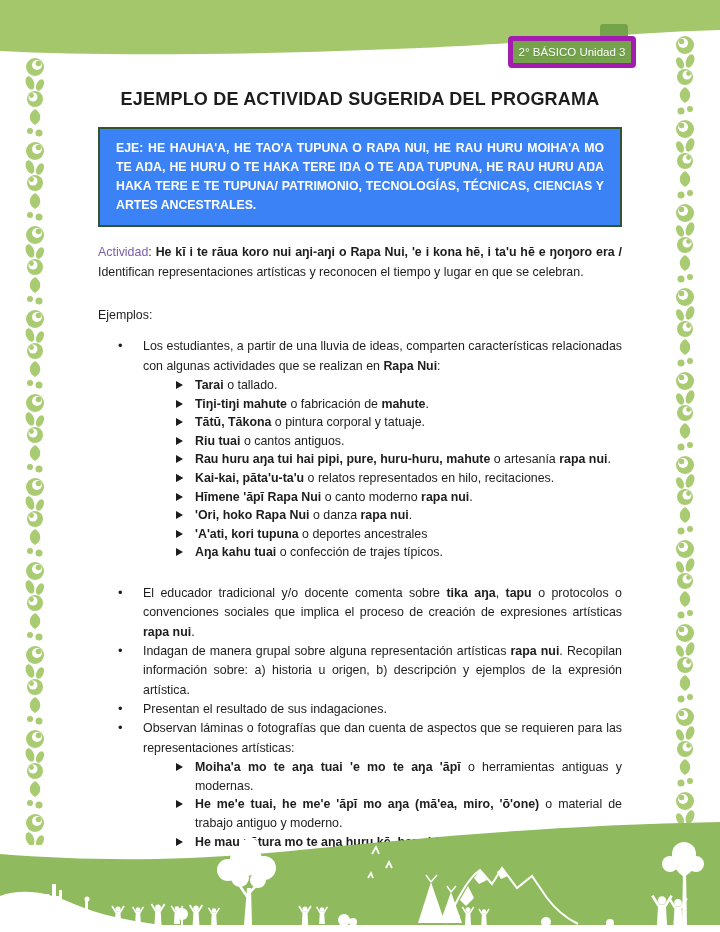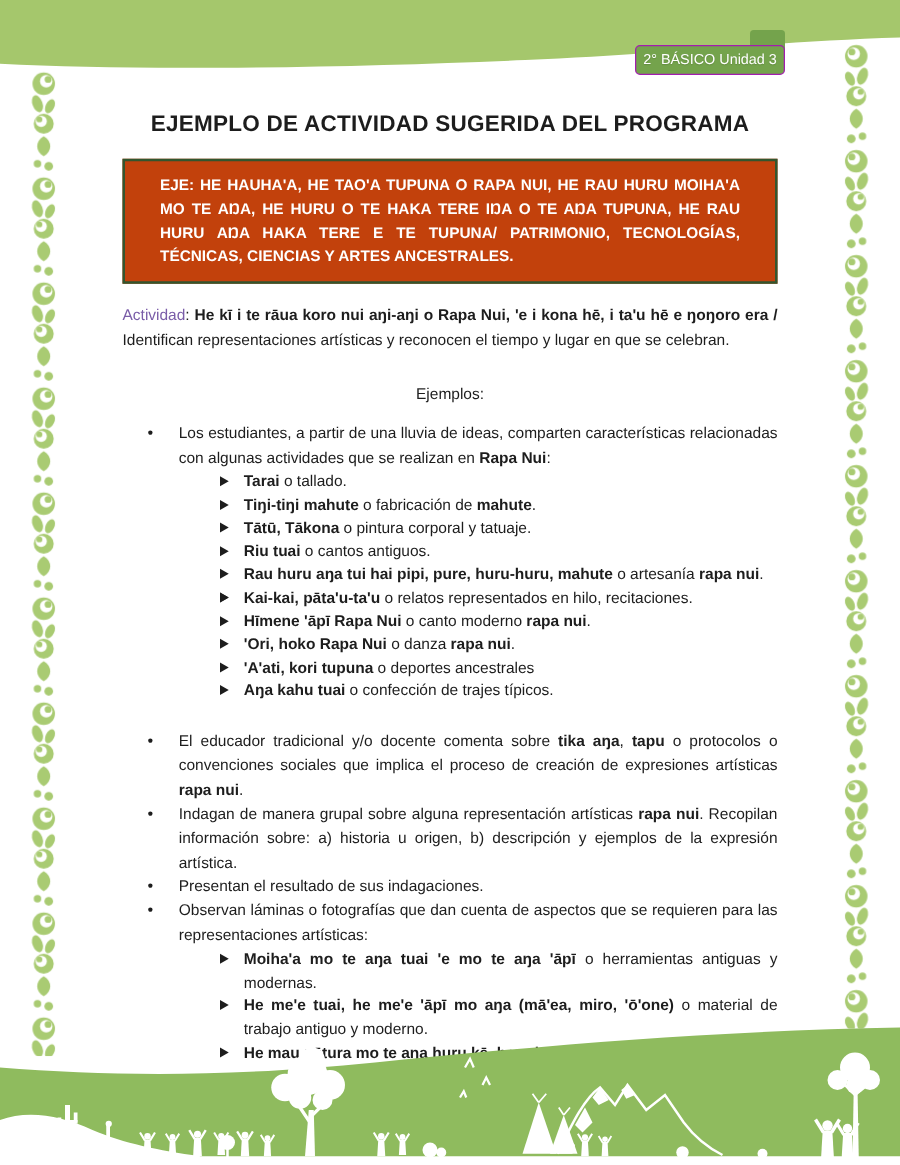--- a/index.html
+++ b/index.html
@@ -3,40 +3,40 @@
 <meta charset="utf-8">
 <style>
   html,body{margin:0;padding:0;}
   body{font-family:"Liberation Sans", sans-serif; background:#e8e8e8;}
   .page{position:relative;width:720px;height:932px;margin:0 auto;background:#ffffff;overflow:hidden;color:#1d1d1d;}
 
   
   .top-band{position:absolute;top:0;left:0;width:720px;height:60px;}
   
   .badge-tab{position:absolute;top:24px;left:600px;width:28px;height:18px;background:#74a34c;border-radius:3px;}
-  .badge{position:absolute;top:36px;left:508px;width:118px;height:22px;background:#74a34c;border:1px solid #a21caf;
+  .badge{position:absolute;top:36px;left:508px;width:118px;height:22px;background:#74a34c;border:5px solid #a21caf;
          border-radius:4px;color:#fff;font-size:11.5px;display:flex;align-items:center;justify-content:center;
          text-shadow:0 1px 1px rgba(0,0,0,.15);}
 
   
   .orn{position:absolute;}
   .orn.left{left:22px;top:55px;}
   .orn.right{left:672px;top:33px;}
 
   
   .bottom-band{position:absolute;left:0;top:820px;width:720px;height:112px;}
 
   
   .content{position:absolute;left:98px;top:85px;width:524px;font-size:12.4px;line-height:1.56;}
   .doc-title{text-align:center;font-weight:bold;font-size:18px;margin:0 0 14px 0;letter-spacing:.2px;}
-  .eje-box{background:#c2410c;border:2px solid #33552e;color:#ffffff;font-weight:bold;font-size:12.3px;
-           line-height:1.55;padding:10px 28px;text-align:justify;margin:0 0 16px 0;}
+  .eje-box{background:#3b82f6;border:2px solid #33552e;color:#ffffff;font-weight:bold;font-size:12.3px;
+           line-height:1.55;padding:10px 16px;text-align:justify;margin:0 0 16px 0;}
   .actividad{margin:0 0 24px 0;text-align:justify;}
   .actividad .label{color:#7a5da8;}
-  .ejemplos{margin:0 0 12px 0;text-align:center;}
+  .ejemplos{margin:0 0 12px 0;}
 
   ul.main-list{list-style:none;margin:0;padding:0;}
   ul.main-list > li{position:relative;padding-left:45px;margin:0;}
   ul.main-list > li.gap{margin-top:22px;}
   .m1{position:absolute;left:20px;top:-1px;font-size:13px;}
   .li-text{text-align:justify;}
   ul.sub{list-style:none;margin:0;padding:0;}
   ul.sub > li{position:relative;padding-left:52px;line-height:1.5;}
   .m2{position:absolute;left:33px;top:5px;width:0;height:0;
       border-left:7px solid #1d1d1d;border-top:4px solid transparent;border-bottom:4px solid transparent;}

